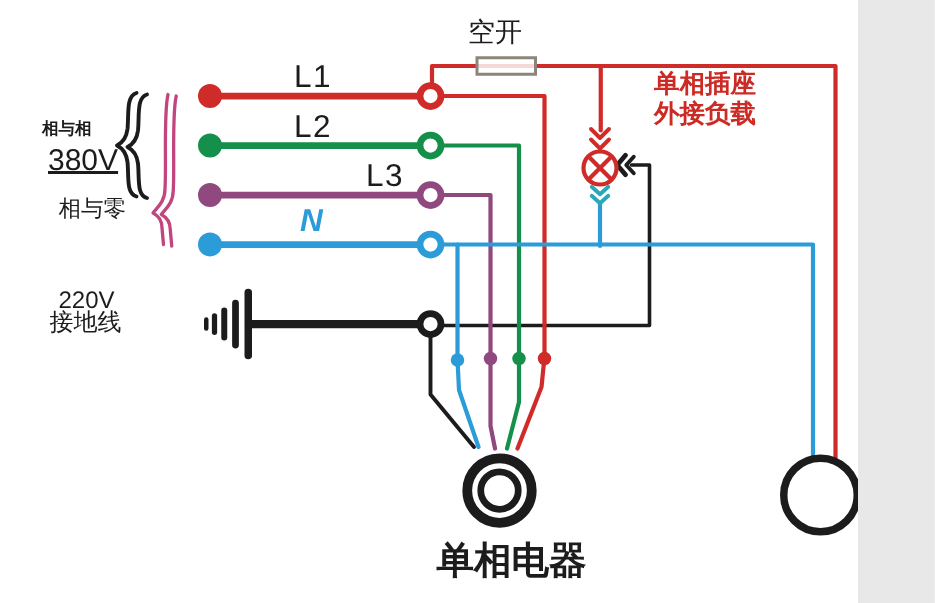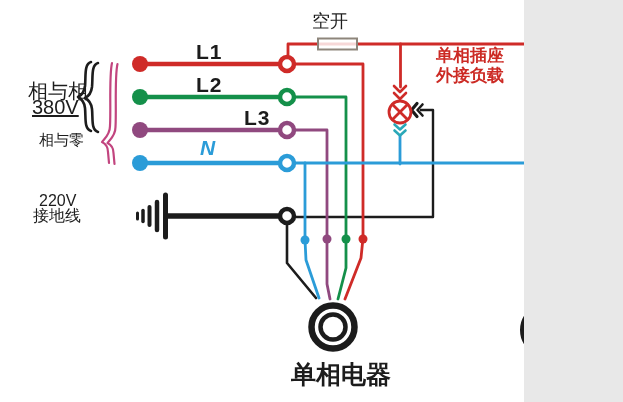--- a/index.html
+++ b/index.html
@@ -2,32 +2,32 @@
 <html style="--c-red: #cf2b28; --c-green: #14904a; --c-purple: #90497f; --c-blue: #2b9cd8; --c-black: #1c1c1c; --c-magenta: #c2457f; --c-teal: #2aa8b8; --c-textred: #cc2a24;"><head>
 <meta charset="utf-8">
 <style>
   :root{
     --c-red:#cf2b28; --c-green:#14904a; --c-purple:#90497f; --c-blue:#2b9cd8;
     --c-black:#1c1c1c; --c-magenta:#c2457f; --c-teal:#2aa8b8; --c-textred:#cc2a24;
     --c-boxborder:#8d857b;
   }
   html,body{margin:0;padding:0;background:#e8e8e8;}
   .canvas{
-    position:relative;width:524px;height:402px;background:#ffffff;overflow:hidden;
+    position:relative;width:572px;height:402px;background:#ffffff;overflow:hidden;
     font-family:"Liberation Sans", sans-serif;color:#1c1c1c;
   }
   .canvas svg{position:absolute;left:0;top:0;}
   .lbl{position:absolute;line-height:1.15;white-space:nowrap;}
   .lbl-breaker{left:312px;top:11px;font-size:18px;}
-  .lbl-line{font-size:21px;font-weight:700;letter-spacing:1px;}
+  .lbl-line{font-size:21px;font-weight:400;letter-spacing:1px;}
   .lbl-l1{left:196px;top:40px;}
   .lbl-l2{left:196px;top:73px;}
   .lbl-l3{left:196px;top:106px;margin-left:48px;}
   .lbl-n{left:200px;top:136px;color:var(--c-blue);font-weight:bold;font-style:italic;}
-  .lbl-pp{left:28px;top:80px;font-size:20px;}
+  .lbl-pp{left:28px;top:80px;font-size:11px;font-weight:bold;}
   .lbl-ppv{left:32px;top:96px;font-size:20px;text-decoration:underline;}
   .lbl-pn{left:39px;top:131px;font-size:15px;}
   .lbl-pnv{left:39px;top:148px;font-size:16px;margin-top:44px;}
   .lbl-gnd{left:33px;top:207px;font-size:16px;}
   .lbl-socket{left:436px;top:46px;font-size:17px;font-weight:600;color:var(--c-textred);white-space:pre-line;line-height:1.2;}
   .lbl-motor{left:291px;top:360px;font-size:25px;font-weight:600;}
   .lbl-appliance{left:507px;top:360px;font-size:25px;font-weight:600;}
   
   .w{fill:none;stroke-linecap:round;stroke-linejoin:round;}
   .sk-red{stroke:var(--c-red);} .sk-green{stroke:var(--c-green);} .sk-purple{stroke:var(--c-purple);}

